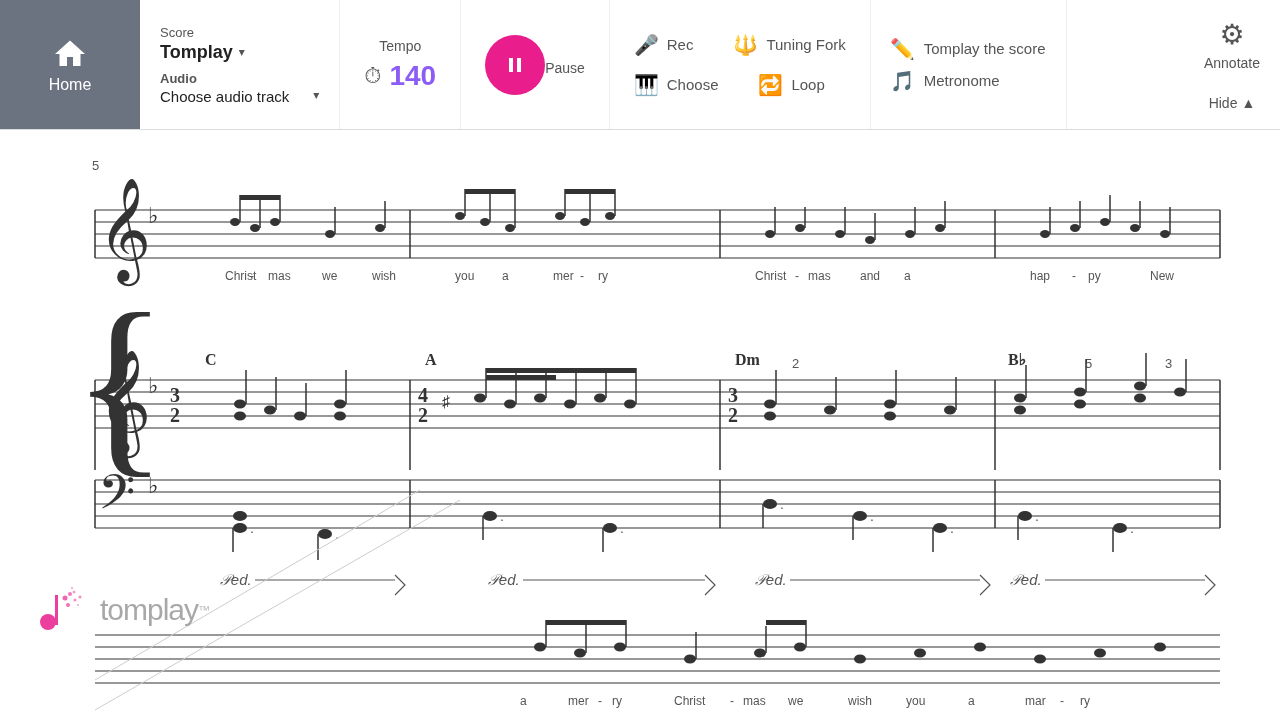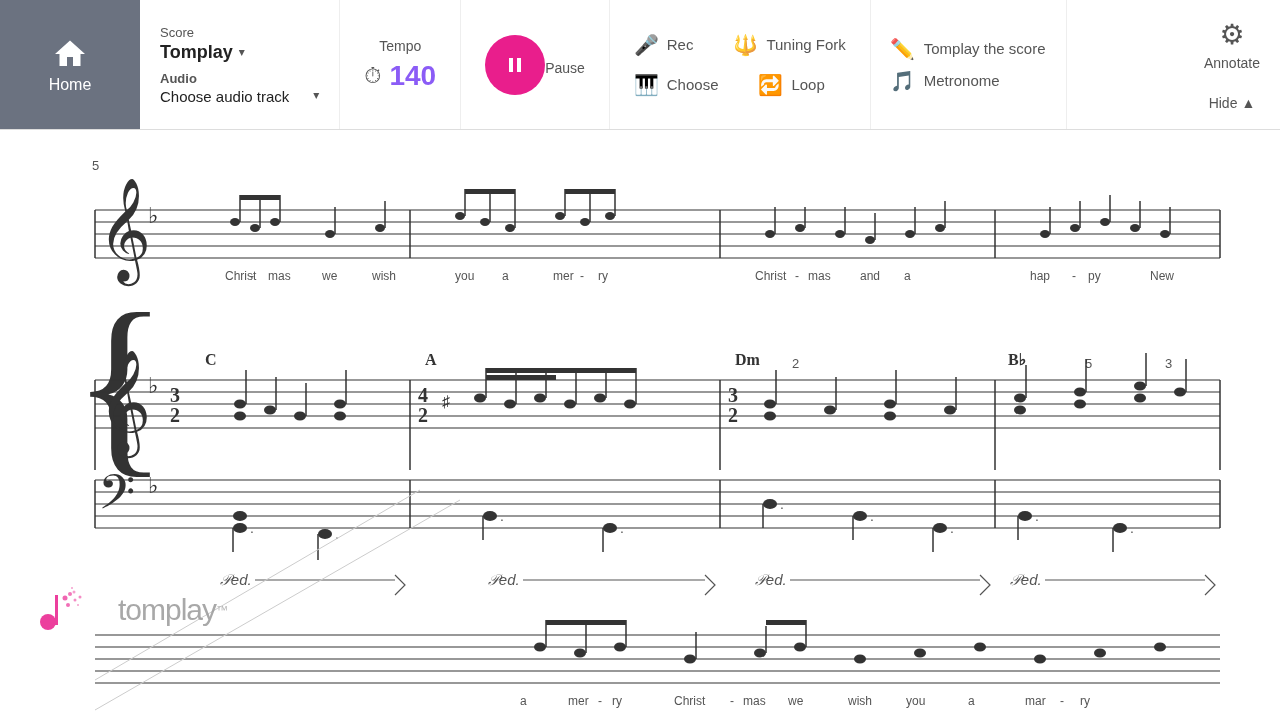--- a/index.html
+++ b/index.html
@@ -160,21 +160,21 @@
       position: relative;
       overflow: hidden;
     }
 
     .tomplay-logo {
       position: absolute;
       bottom: 80px;
       left: 30px;
       display: flex;
       align-items: center;
-      gap: 28px;
+      gap: 10px;
       opacity: 0.85;
     }
 
     .logo-icon {
       width: 60px;
       height: 60px;
     }
 
     svg.sheet { width: 1200px; }
 

